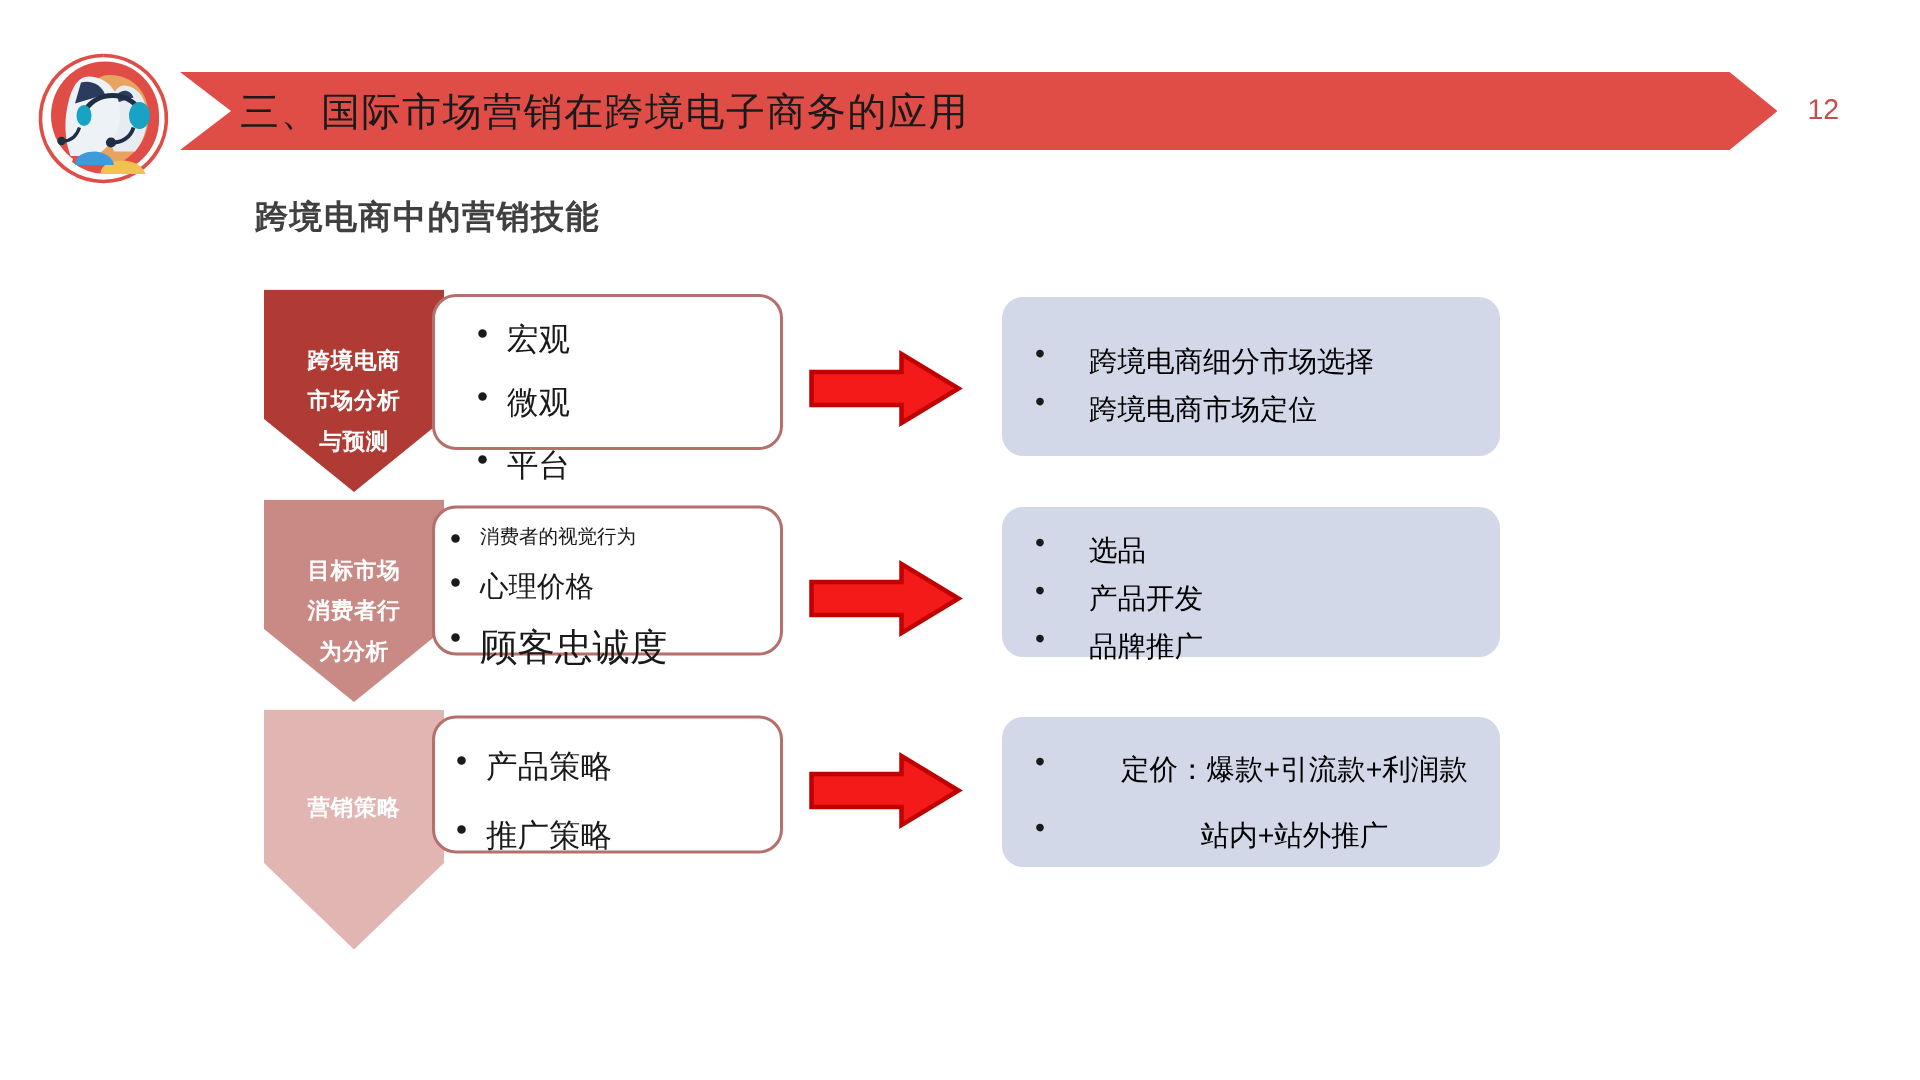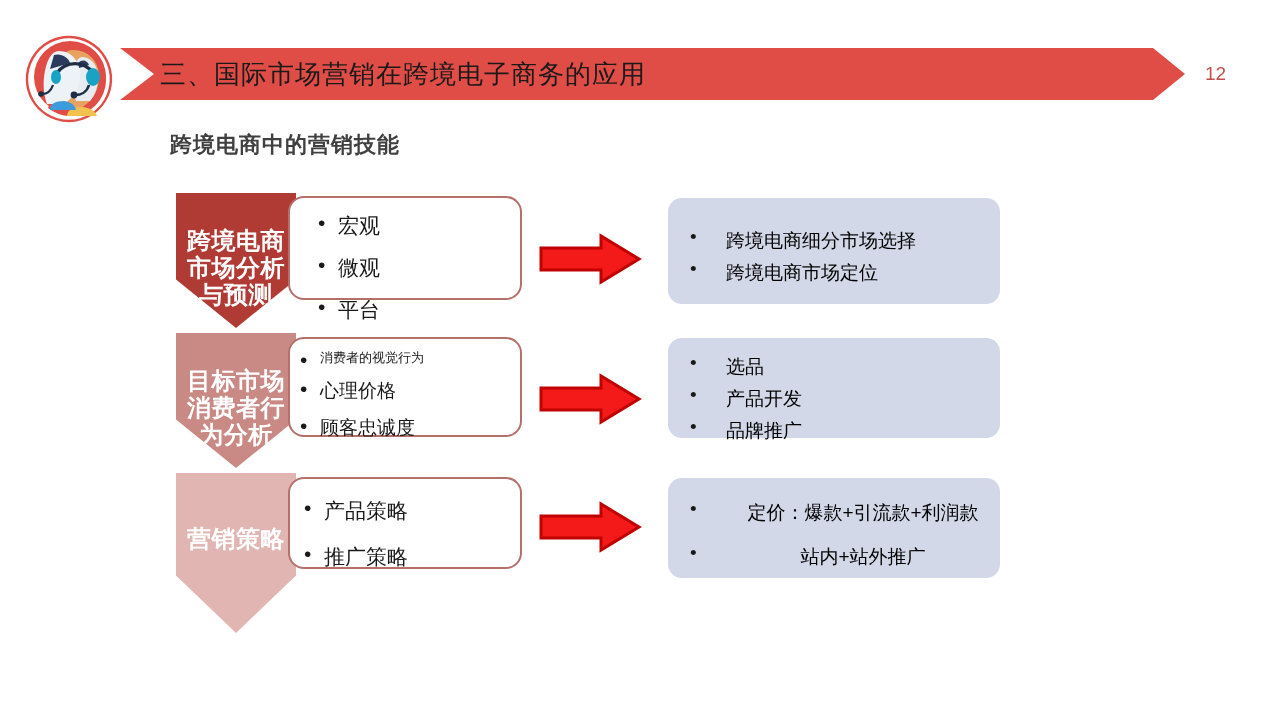--- a/index.html
+++ b/index.html
@@ -86,21 +86,21 @@
     left: 176px;
     width: 120px;
     -webkit-clip-path: polygon(0 0, 50% 0, 50% 0, 100% 0, 100% 64%, 50% 100%, 0 64%);
     clip-path: polygon(0 0, 100% 0, 100% 64%, 50% 100%, 0 64%);
   }
   .chevron-label {
     position: absolute;
     left: 176px;
     width: 120px;
     text-align: center;
-    font-size: 24px;
+    font-size: 15px;
     font-weight: 700;
     color: #ffffff;
     line-height: 27px;
     letter-spacing: 0.5px;
   }
 
   .white-box {
     position: absolute;
     left: 288px;
     background: #ffffff;
@@ -231,21 +231,21 @@
   <div class="chevron-label" style="top:367px;">
       <div>目标市场</div>
       <div>消费者行</div>
       <div>为分析</div>
     </div>
 
   <div class="white-box" style="top: 337px; width: 234px; height: 100px; padding: 10px 0px 0px 6px; border-color: rgb(181, 112, 108);">
     <ul>
       <li style="font-size:13px; margin-bottom:11px;">消费者的视觉行为</li>
       <li style="font-size:19px; margin-bottom:11px;">心理价格</li>
-      <li style="font-size:19px;">顾客忠诚度</li>
+      <li style="font-size:25px;">顾客忠诚度</li>
     </ul>
   </div>
 
   <div class="arrow" style="top:372px;">
     <svg width="104" height="54" viewBox="0 0 104 54">
       <path d="M3 16 L63 16 L63 4 L101 27 L63 50 L63 38 L3 38 Z" fill="#F51A1A" stroke="#C00000" stroke-width="3"></path>
     </svg>
   </div>
 
   <div class="grey-box" style="top: 338px; height: 100px; padding-top: 16px; background: rgb(211, 216, 232);">

